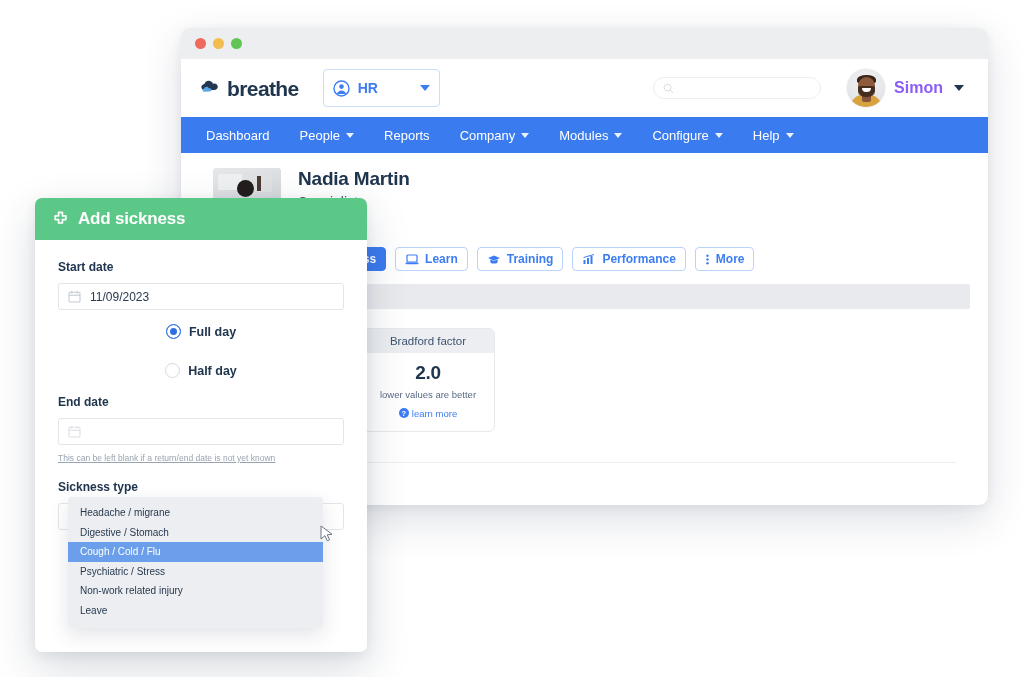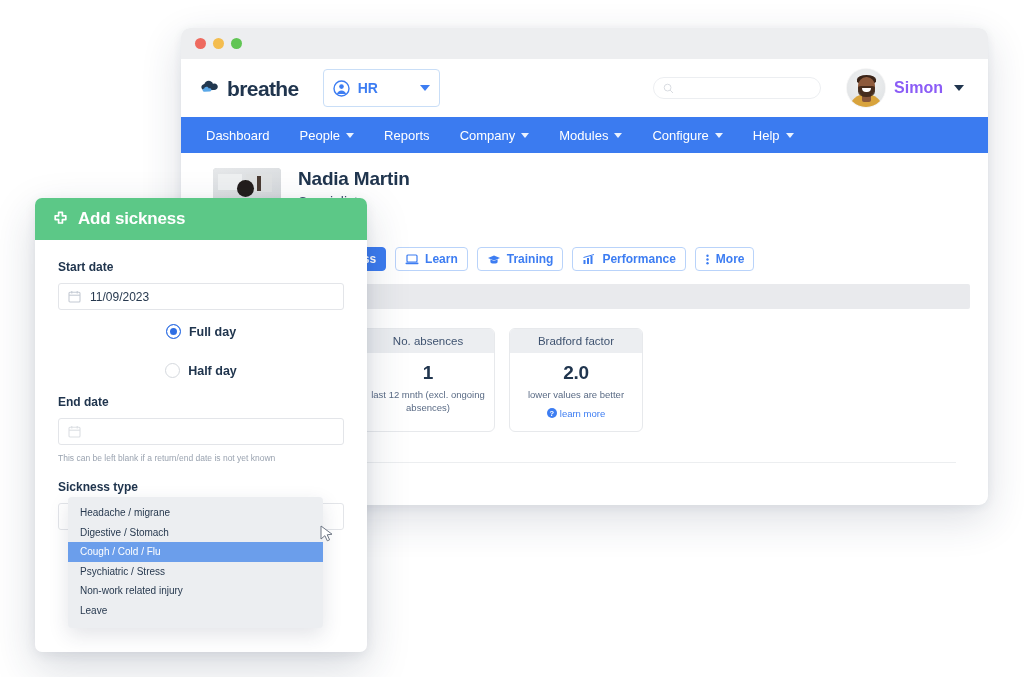--- a/index.html
+++ b/index.html
@@ -179,21 +179,21 @@
     border: 1px solid #e3e5e9; border-radius: 3px; background: #fff;
     display: flex; align-items: center; gap: 9px; padding: 0 9px;
   }
   .fval { font-size: 12px; color: #27394f; }
   .cal-ico { width: 13px; height: 13px; opacity: .35; }
   .radios { display: flex; gap: 24px; margin-top: 14px; align-items: center; flex-direction: column; }
   .radio { display: flex; align-items: center; gap: 8px; }
   .rdot { width: 15px; height: 15px; border-radius: 50%; border: 1px solid #d5d9de; background: #fff; }
   .rdot.on { background: #2f6fe4; border-color: #2f6fe4; box-shadow: inset 0 0 0 3px #fff, inset 0 0 0 9px #2f6fe4; }
   .rlabel { font-size: 12.5px; font-weight: 600; color: #20354e; }
-  .fhint { font-size: 8.5px; color: #9aa3b0; margin-top: 8px; }
+  .fhint { font-size: 8.5px; color: #9aa3b0; margin-top: 8px; text-decoration: underline; }
   .sect { margin-top: 17px; }
 
   
   .dd-anchor { position: relative; }
   .dd-closed {
     margin-top: 9px; height: 27px;
     border: 1px solid #e3e5e9; border-radius: 3px; background: #fff;
   }
   .dd-list {
     position: absolute; left: 10px; top: 17px;
@@ -364,27 +364,20 @@
     <div class="cards">
 
       <div class="card">
         <div class="card-head">Total sickness</div>
         <div class="card-body">
           <div class="card-val">2.0 days</div>
           <div class="card-sub">in last 12 months</div>
         </div>
       </div>
 
-      <div class="card">
-        <div class="card-head">No. absences</div>
-        <div class="card-body">
-          <div class="card-val">1</div>
-          <div class="card-sub">last 12 mnth (excl. ongoing absences)</div>
-        </div>
-      </div>
 
       <div class="card">
         <div class="card-head">Bradford factor</div>
         <div class="card-body">
           <div class="card-val">2.0</div>
           <div class="card-sub">lower values are better</div>
           <a class="learn">
             <span class="qmark">?</span>
             <span>learn more</span>
           </a>

